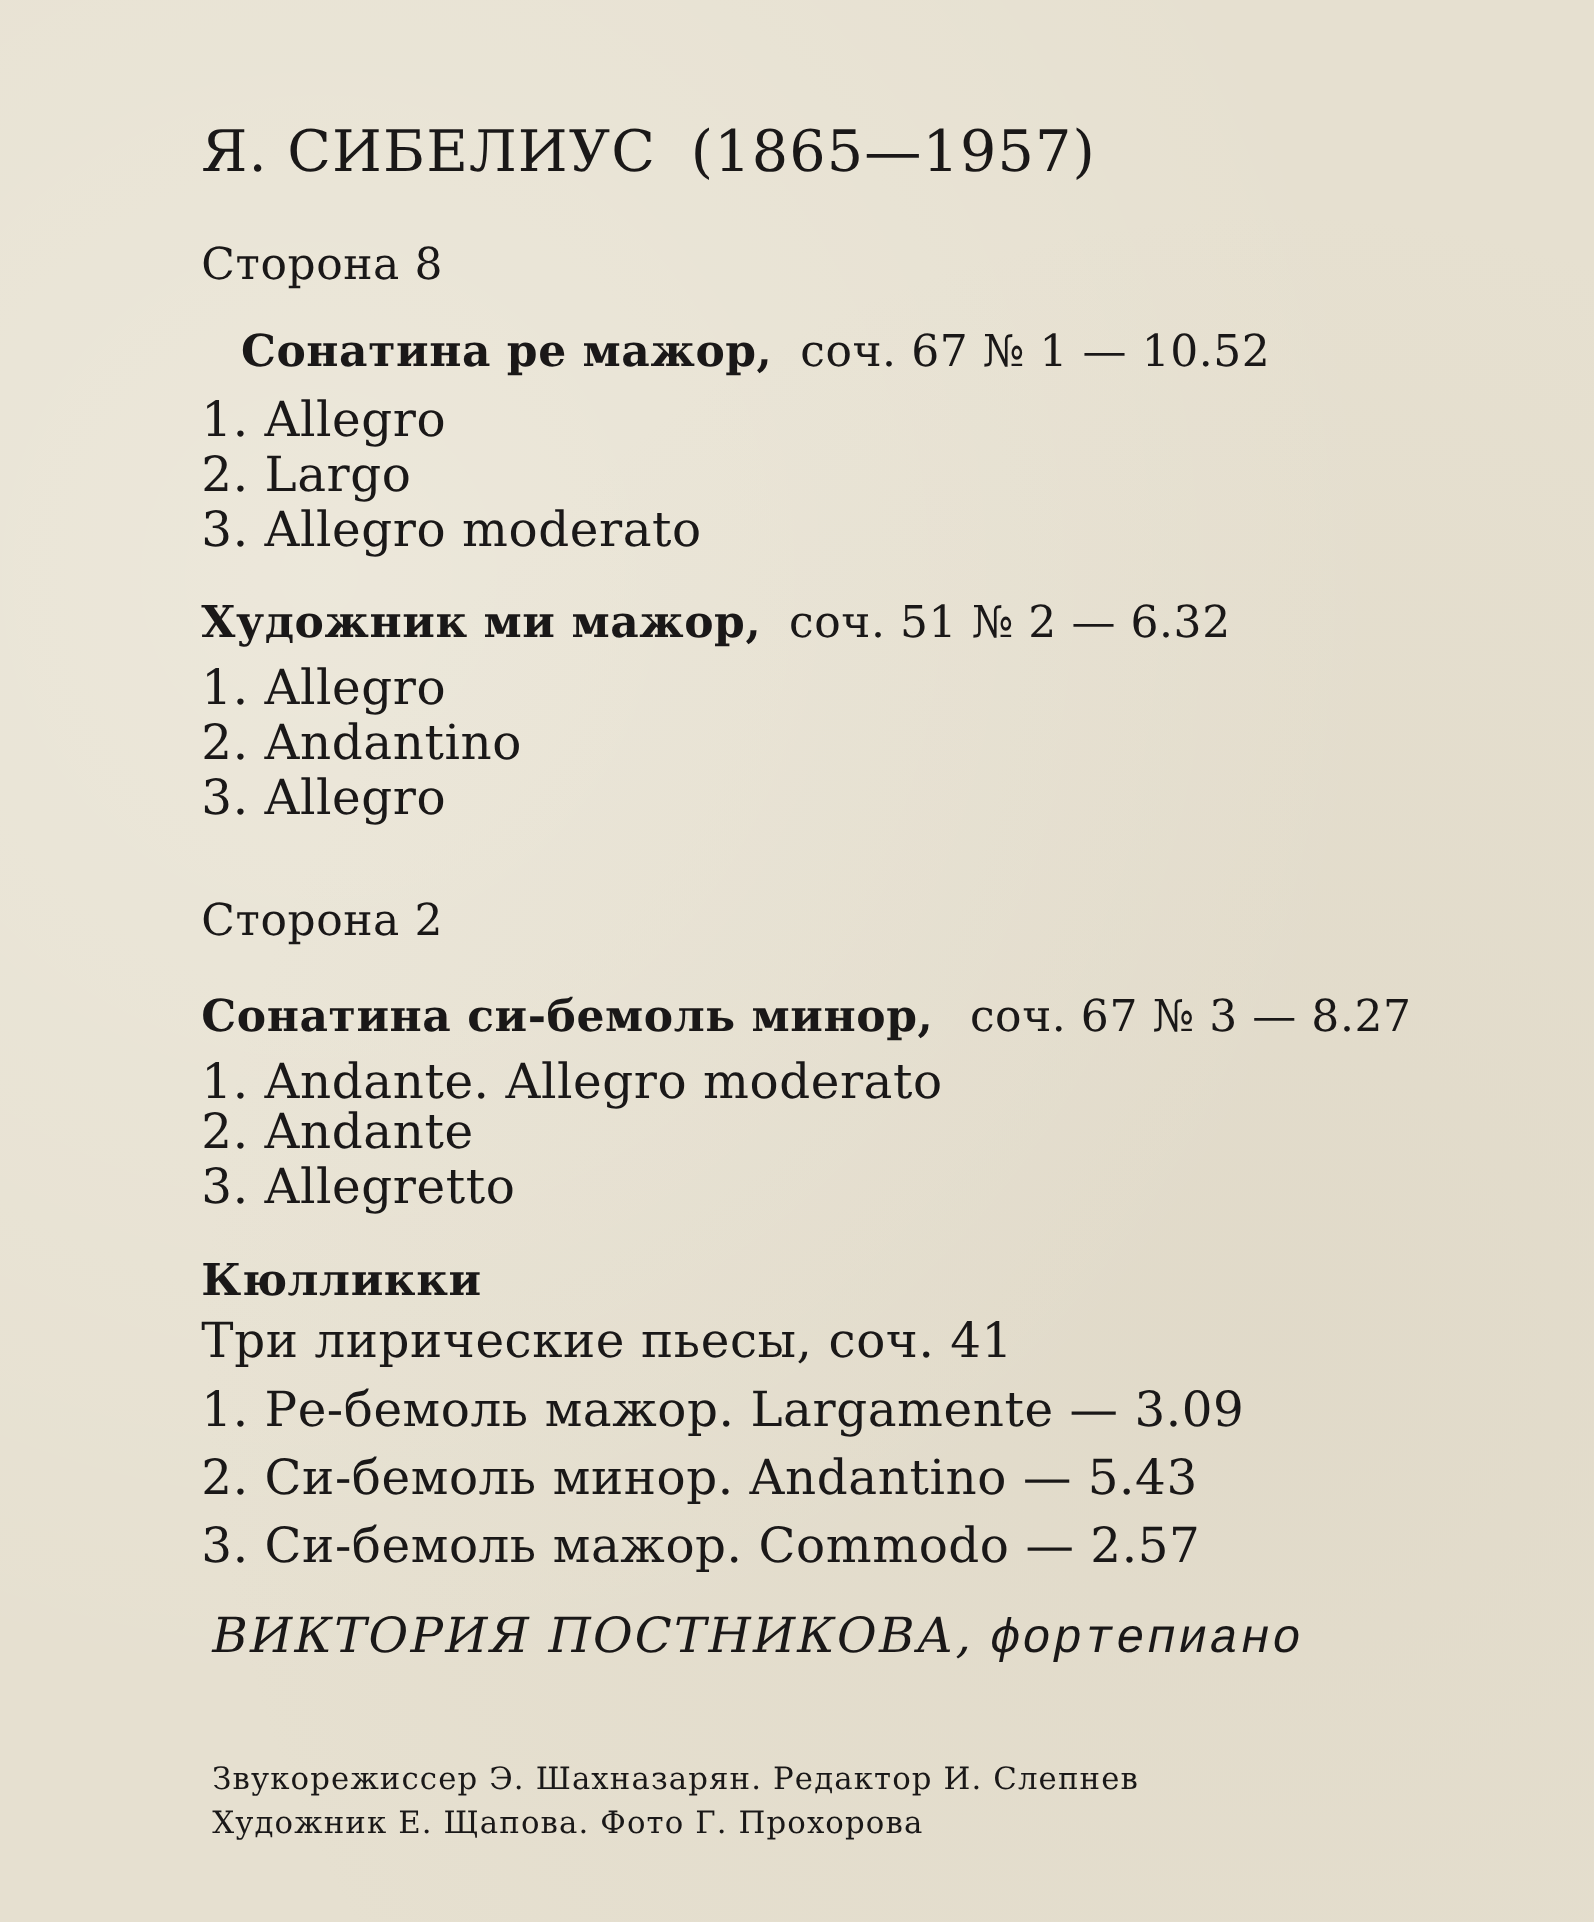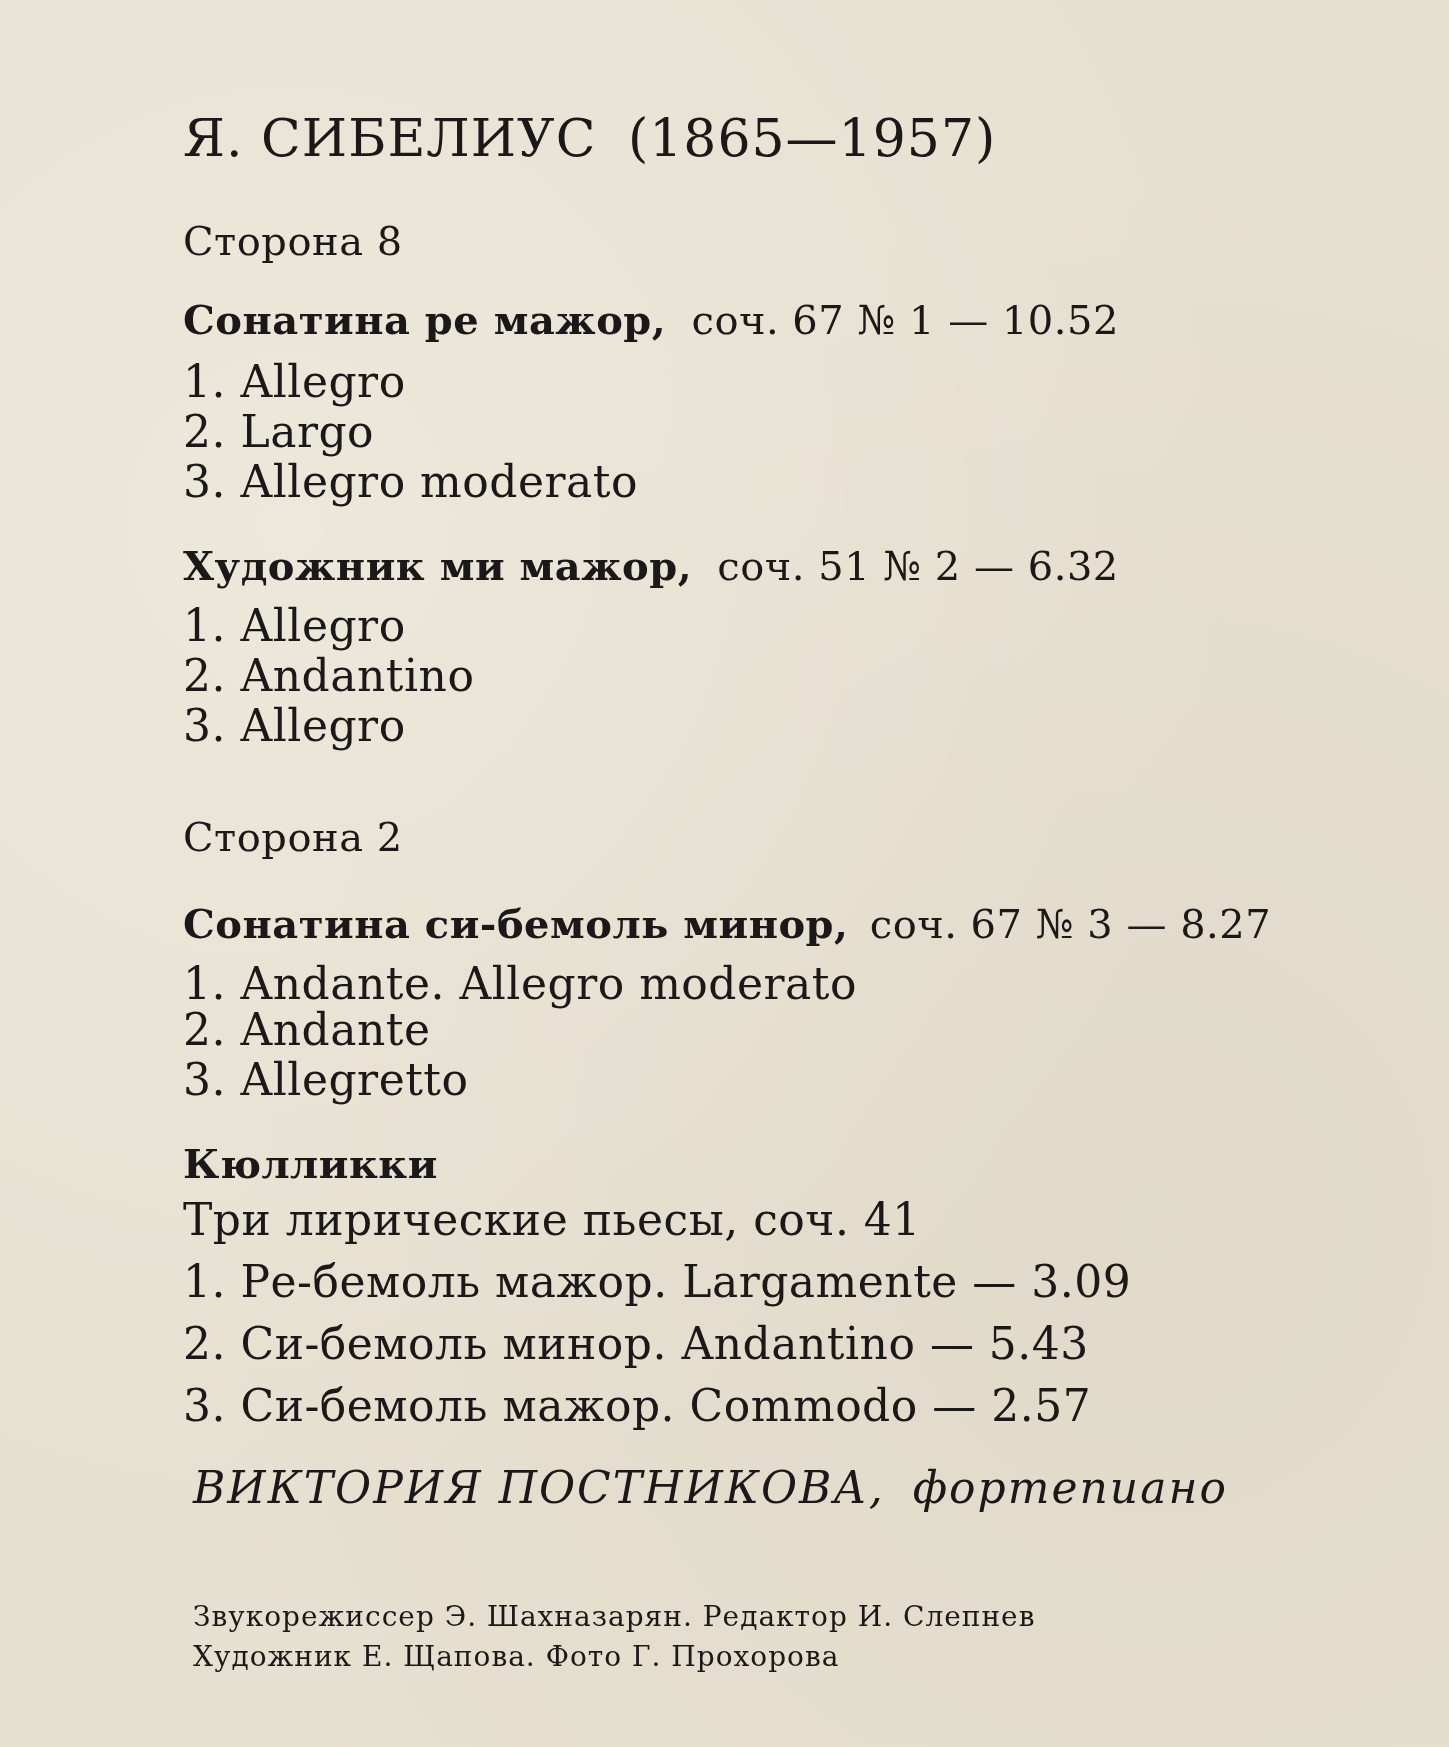--- a/index.html
+++ b/index.html
@@ -64,55 +64,55 @@
 
 <div class="sheet">
 
   <div class="line title">
     <span>Я. СИБЕЛИУС</span>
     <span style="margin-left:14px;">(1865—1957)</span>
   </div>
 
   <div class="line side" style="top:218px;">Сторона 8</div>
 
-  <div class="line work" style="top:296px;">
+  <div class="line work" style="top:296px;margin-left:36px;">
     <span class="name">Сонатина ре мажор,</span>
     <span style="margin-left:12px;">соч. 67 № 1 — 10.52</span>
   </div>
   <div class="line move" style="top:356px;">1. Allegro</div>
   <div class="line move" style="top:406px;">2. Largo</div>
   <div class="line move" style="top:456px;">3. Allegro moderato</div>
 
   <div class="line work" style="top:542px;">
     <span class="name">Художник ми мажор,</span>
     <span style="margin-left:12px;">соч. 51 № 2 — 6.32</span>
   </div>
   <div class="line move" style="top:600px;">1. Allegro</div>
   <div class="line move" style="top:650px;">2. Andantino</div>
   <div class="line move" style="top:700px;">3. Allegro</div>
 
   <div class="line side" style="top:814px;">Сторона 2</div>
 
   <div class="line work" style="top:900px;">
     <span class="name">Сонатина си-бемоль минор,</span>
-    <span style="margin-left:8px;">соч. 67 № 3 — 8.27</span>
+    <span style="margin-left:20px;">соч. 67 № 3 — 8.27</span>
   </div>
   <div class="line move" style="top:958px;">1. Andante. Allegro moderato</div>
   <div class="line move" style="top:1004px;">2. Andante</div>
   <div class="line move" style="top:1054px;">3. Allegretto</div>
 
   <div class="line work" style="top:1140px;">
     <span class="name">Кюлликки</span>
   </div>
   <div class="line move" style="top:1194px;">Три лирические пьесы, соч. 41</div>
   <div class="line move" style="top:1256px;">1. Ре-бемоль мажор. Largamente — 3.09</div>
   <div class="line move" style="top:1318px;">2. Си-бемоль минор. Andantino — 5.43</div>
   <div class="line move" style="top:1380px;">3. Си-бемоль мажор. Commodo — 2.57</div>
 
   <div class="line performer">
     <span>ВИКТОРИЯ ПОСТНИКОВА,</span>
-    <span style="margin-left:12px;">фортепиано</span>
+    <span style="margin-left:0;font-family:Liberation Mono, monospace;">фортепиано</span>
   </div>
 
   <div class="line credits" style="top:1600px;">Звукорежиссер Э. Шахназарян. Редактор И. Слепнев</div>
   <div class="line credits" style="top:1640px;">Художник Е. Щапова. Фото Г. Прохорова</div>
 
 </div>
 
 </body></html>

